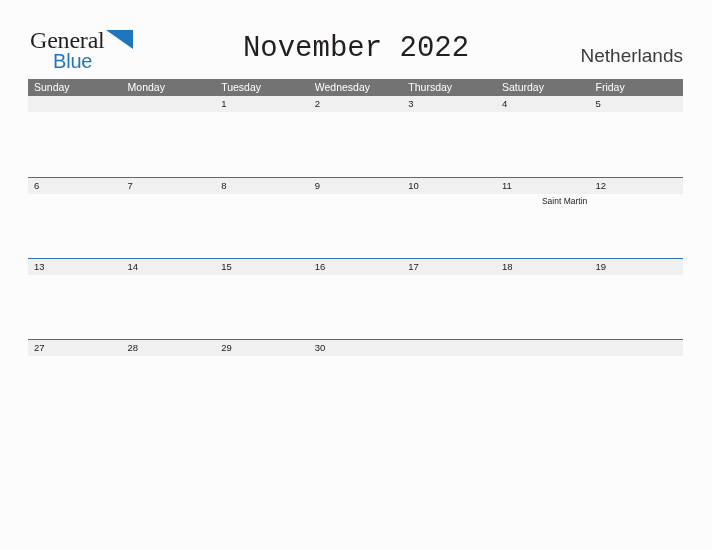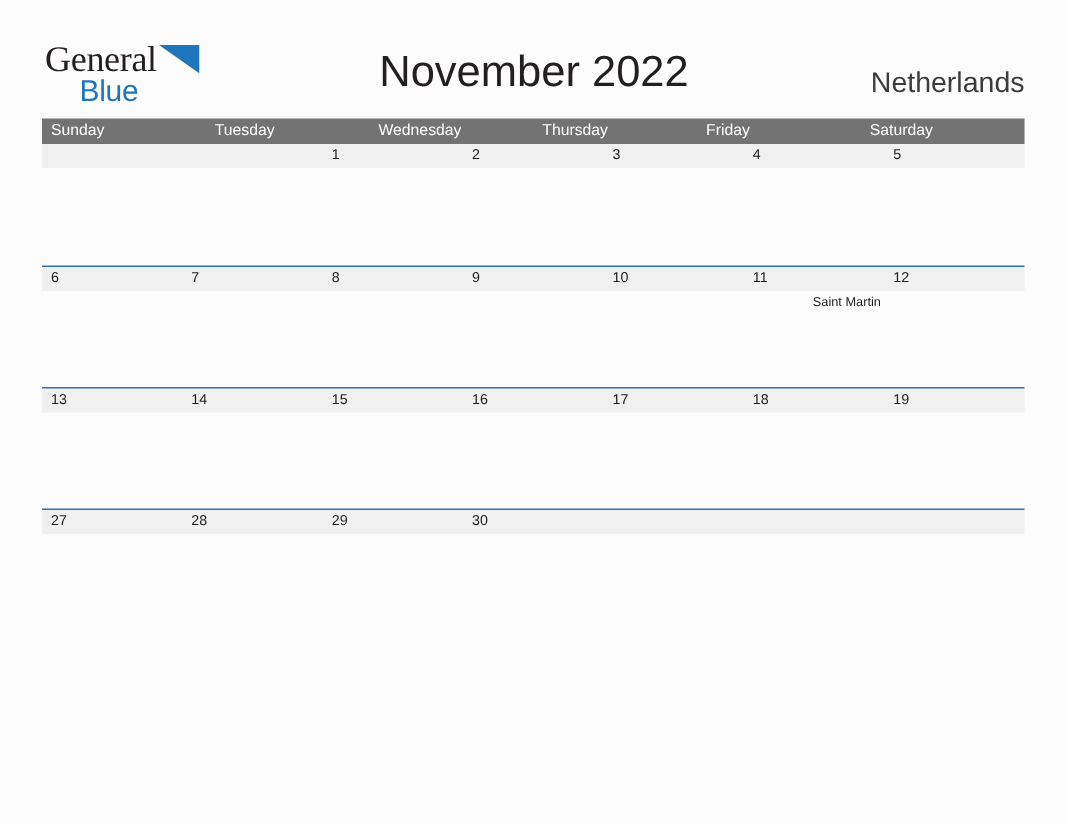--- a/index.html
+++ b/index.html
@@ -61,21 +61,21 @@
   .cal-title {
     position: absolute;
     left: 0;
     right: 0;
     top: 32px;
     text-align: center;
     font-size: 29px;
     font-weight: normal;
     color: #231f20;
     letter-spacing: 0px;
-    font-family: Liberation Sans, sans-serif;
+    font-family: Liberation Mono, monospace;
   }
 
   .cal-country {
     position: absolute;
     right: 29px;
     top: 45px;
     font-size: 19px;
     color: #3c3c3c;
     font-family: "Liberation Sans", sans-serif;
   }
@@ -164,25 +164,26 @@
   <div class="cal-title">November 2022</div>
 
   <div class="cal-country">Netherlands</div>
 
 </div>
 
 <div class="calendar">
 
   <div class="weekday-header">
     <div class="weekday-cell">Sunday</div>
+    <div class="weekday-cell">Monday</div>
     <div class="weekday-cell">Tuesday</div>
     <div class="weekday-cell">Wednesday</div>
     <div class="weekday-cell">Thursday</div>
+    <div class="weekday-cell">Saturday</div>
     <div class="weekday-cell">Friday</div>
-    <div class="weekday-cell">Saturday</div>
   </div>
 
   <div class="week-row">
     <div class="band">
       <div class="day-num"></div>
       <div class="day-num"></div>
       <div class="day-num">1</div>
       <div class="day-num">2</div>
       <div class="day-num">3</div>
       <div class="day-num">4</div>

